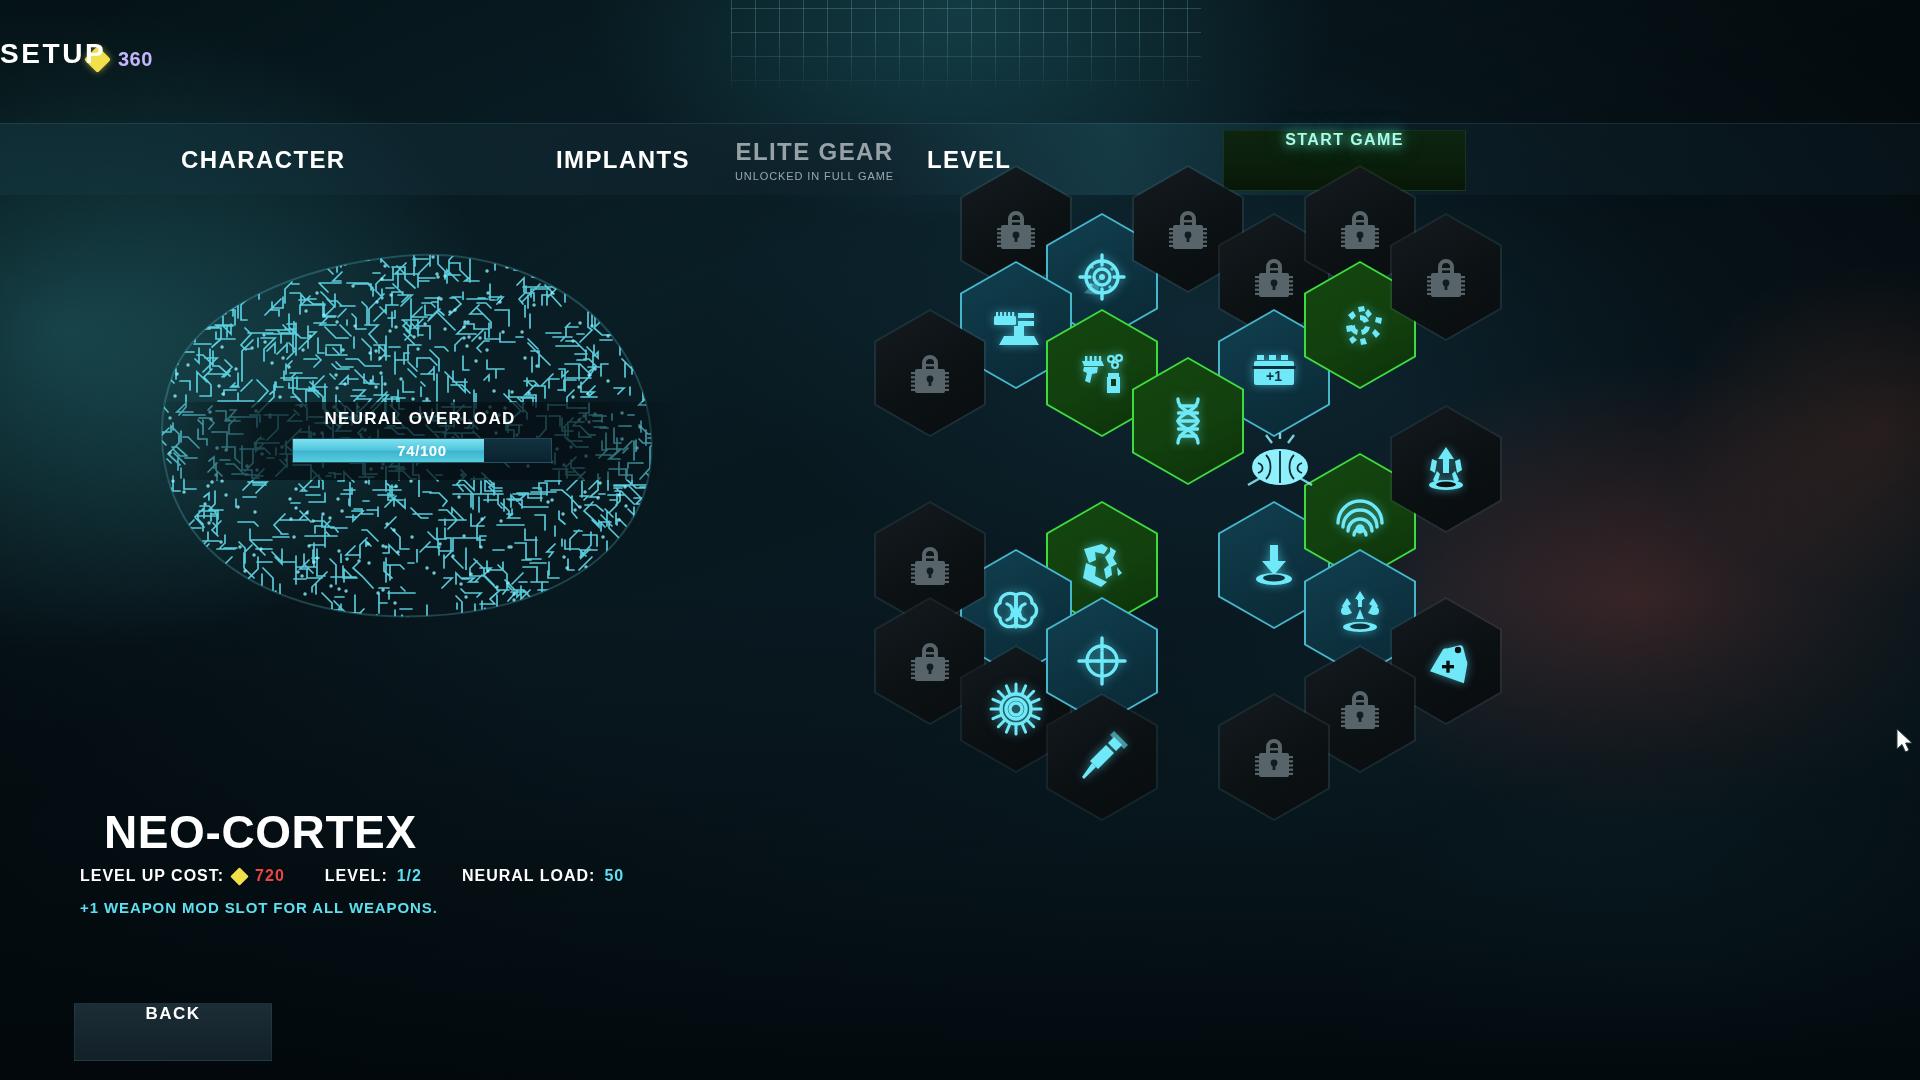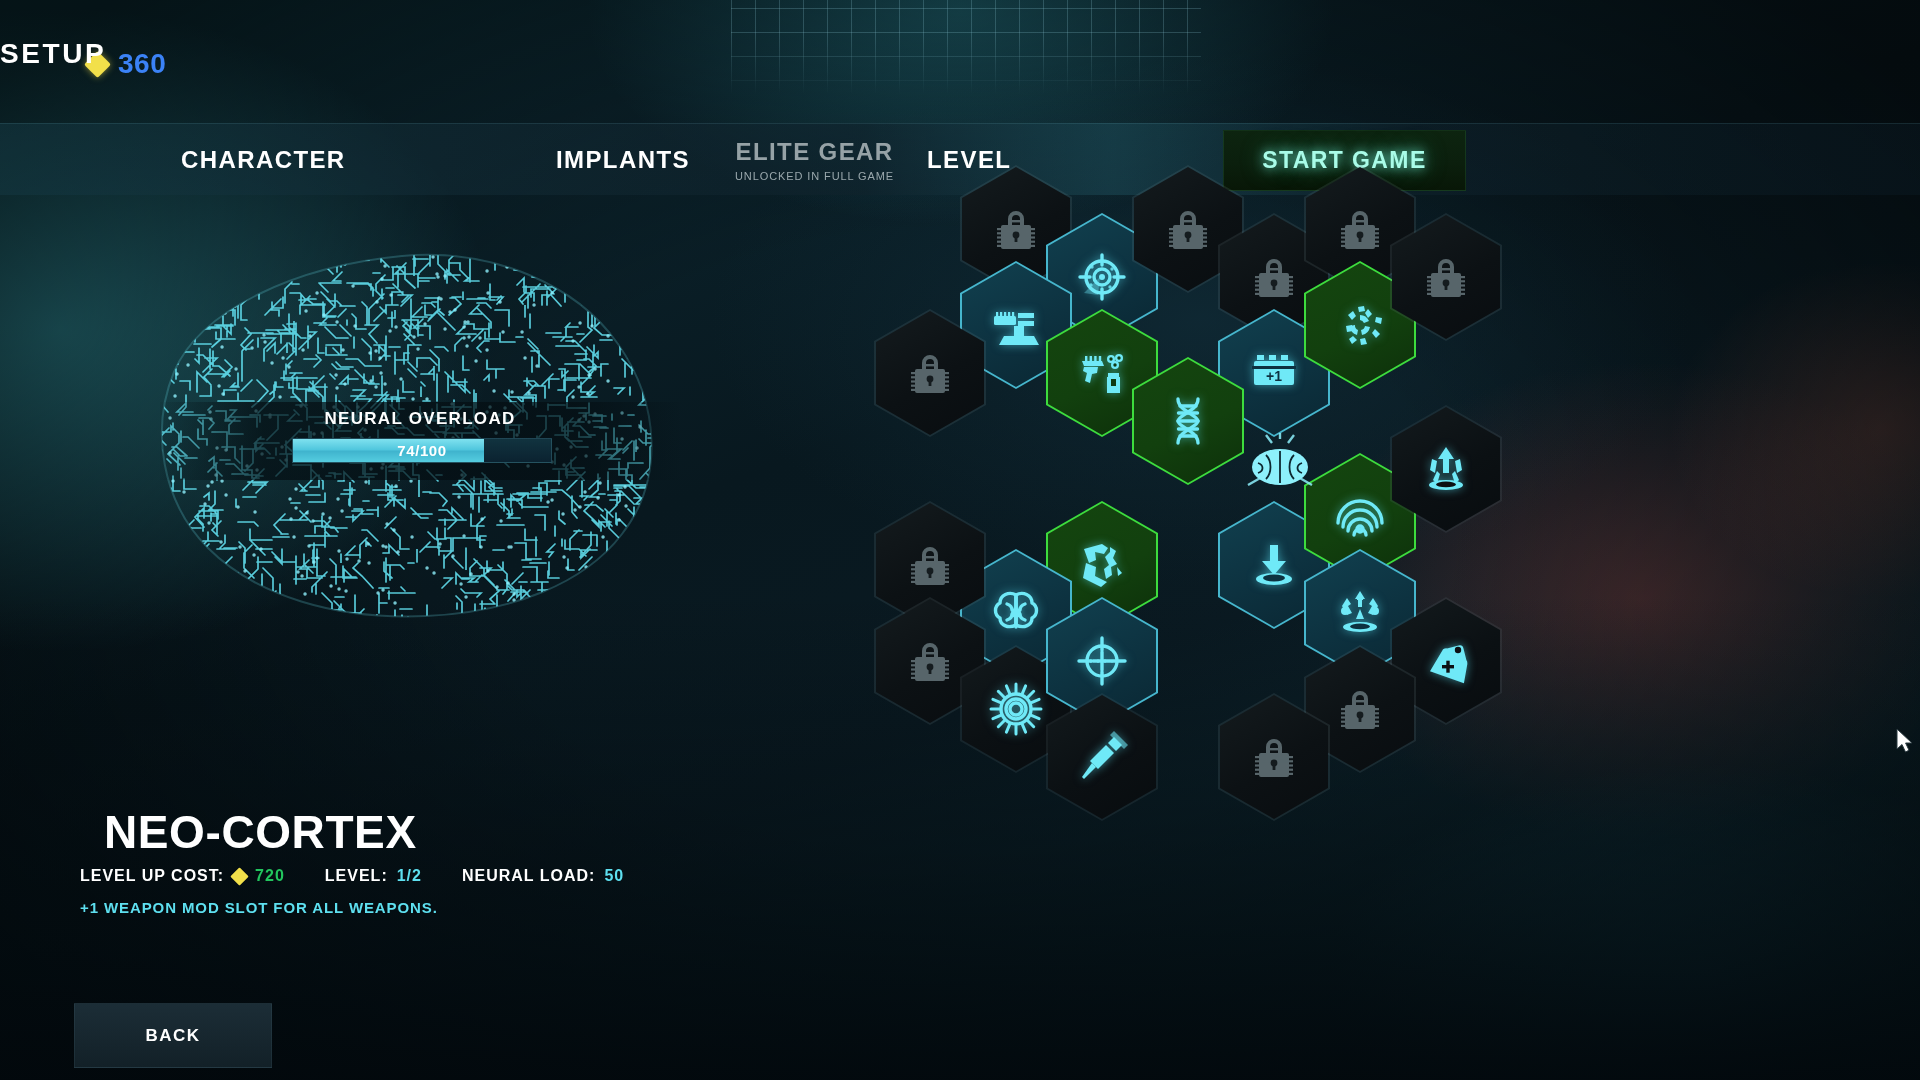--- a/index.html
+++ b/index.html
@@ -29,21 +29,21 @@
     background-image:
       repeating-linear-gradient(to right, rgba(150,210,225,.30) 0 1px, transparent 1px 24px),
       repeating-linear-gradient(to bottom, rgba(150,210,225,.30) 0 1px, transparent 1px 24px);
     -webkit-mask-image:linear-gradient(to bottom, rgba(0,0,0,1) 55%, rgba(0,0,0,0) 100%);
             mask-image:linear-gradient(to bottom, rgba(0,0,0,1) 55%, rgba(0,0,0,0) 100%);
     opacity:.75;
   }
   #currency { position:absolute; left:88px; top:48px; display:flex; align-items:center; gap:11px; }
   .gem { width:19px; height:19px; background:#f2e04a; transform:rotate(45deg); border-radius:2px;
          box-shadow:0 0 7px rgba(242,224,74,.55); }
-  #currency .amount { color:#3b82f6; font-size:28px; font-weight:700; letter-spacing:.5px; }
+  #currency .amount { color:#c4b5fd; font-size:20px; font-weight:700; letter-spacing:.5px; }
 
   #page-title {
     position:absolute; left:0; right:0; top:38px; text-align:left;
     color:#fff; font-size:28px; font-weight:700; letter-spacing:2.6px;
   }
 
   
   #nav-bar {
     position:absolute; left:0; top:123px; width:1920px; height:72px;
     display:flex; align-items:center;
@@ -54,24 +54,24 @@
   }
   .tab {
     position:absolute; top:0; height:72px; display:flex; flex-direction:column;
     align-items:center; justify-content:center; color:#fff;
     font-size:24px; font-weight:700; letter-spacing:1.4px; white-space:nowrap;
   }
   .tab .sub { font-size:11px; font-weight:400; letter-spacing:.9px; margin-top:4px; color:#9aa8ad; }
   .tab.disabled { color:#96a2a6; }
   #tab-start {
     position:absolute; top:6px; height:61px; width:243px;
-    display:flex; align-items:center; justify-content:center;
+    display:flex; align-items:flex-start; justify-content:center;
     background:linear-gradient(to bottom,#0d2410 0%,#0b1f0d 55%,#081707 100%);
     border:1px solid rgba(60,150,90,.20);
-    color:#a9fce8; font-size:23px; font-weight:700; letter-spacing:1.4px;
+    color:#a9fce8; font-size:16px; font-weight:700; letter-spacing:1.4px;
     text-shadow:0 0 11px rgba(120,255,225,.85), 0 0 22px rgba(90,230,200,.5);
   }
 
   
   #brain-wrap { position:absolute; left:140px; top:248px; width:560px; height:380px; }
   #brain-svg { position:absolute; inset:0; width:100%; height:100%; }
   #overload-panel {
     position:absolute; left:160px; top:402px; width:520px; height:78px;
     background:linear-gradient(to right, rgba(4,14,19,.05), rgba(4,14,19,.72) 20%, rgba(4,14,19,.72) 80%, rgba(4,14,19,.05));
   }
@@ -127,31 +127,31 @@
 
   #core-brain { position:absolute; left:272px; top:268px; width:96px; height:80px; }
 
   #cursor { position:absolute; left:936px; top:563px; width:18px; height:26px; z-index:60; }
 
   
   #detail { position:absolute; left:80px; top:805px; }
   #detail-name { color:#fff; font-size:46px; font-weight:700; letter-spacing:.6px;margin-left:24px; }
   #detail-stats { display:flex; align-items:center; gap:9px; margin-top:8px; font-size:16px; letter-spacing:1px; }
   #detail-stats .lab { color:#fff; font-weight:700; }
-  #detail-stats .cost { color:#22c55e; font-weight:700; }
+  #detail-stats .cost { color:#ef4444; font-weight:700; }
   #detail-stats .cyan { color:#5ee0f0; font-weight:700; }
   #detail-stats .gem-s { width:13px; height:13px; background:#f2e04a; transform:rotate(45deg); border-radius:1px; }
   #detail-stats .sp { width:22px; }
   #detail-desc { margin-top:14px; color:#5ee0f0; font-size:15px; font-weight:700; letter-spacing:.9px; }
 
   #back-button {
-    position:absolute; left:74px; top:1003px; width:198px; height:65px;
+    position:absolute; left:74px; top:1003px; width:198px; height:58px;
     background:linear-gradient(to bottom, rgba(30,48,58,.92), rgba(20,34,42,.92));
     border:1px solid rgba(120,170,185,.10);
-    display:flex; align-items:center; justify-content:center;
+    display:flex; align-items:flex-start; justify-content:center;
     color:#fff; font-size:17px; font-weight:700; letter-spacing:1.5px;
   }
 </style>
 </head>
 <body>
 
 <div id="bg">
   <div class="bglayer b-base"></div>
   <div class="bglayer b-mid"></div>
   <div class="bglayer b-tl"></div>

